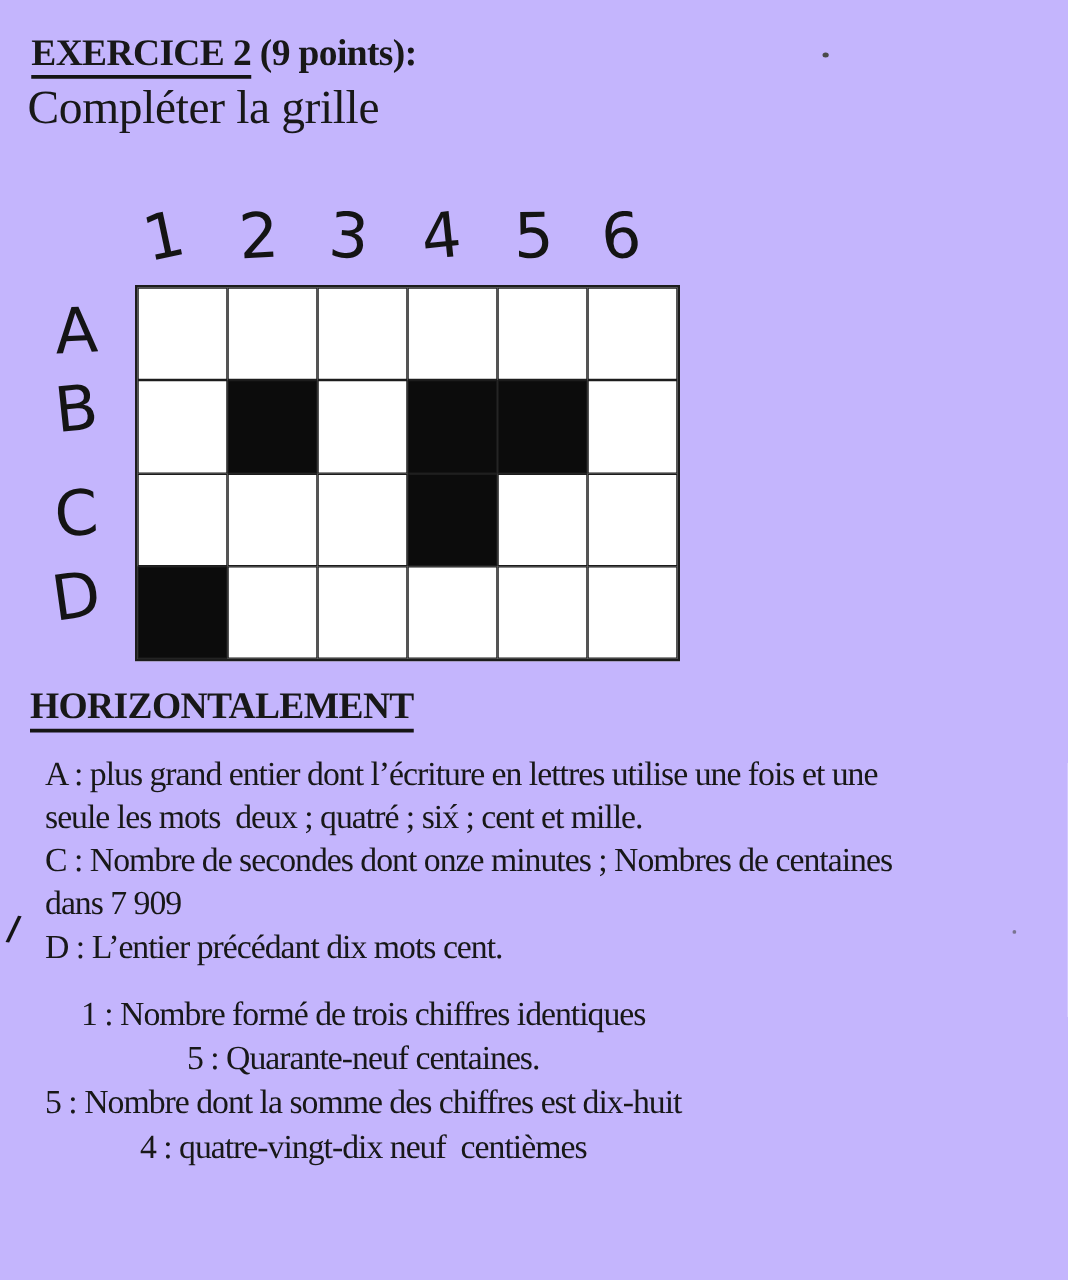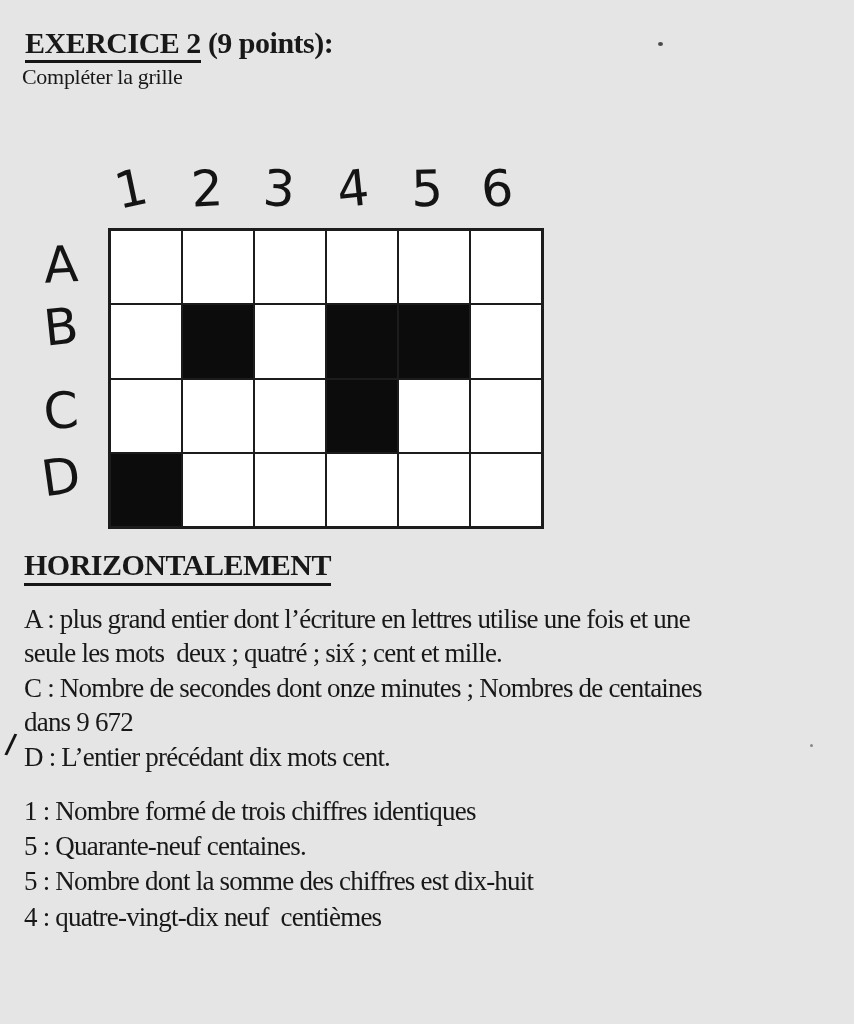--- a/index.html
+++ b/index.html
@@ -1,25 +1,25 @@
 <!DOCTYPE html>
 <html><head>
 <meta charset="utf-8">
 <style>
   html,body{margin:0;padding:0;}
   .page{
     position:relative;width:854px;height:1024px;
-    background:#e5e5e5;color:#181818;
+    background:#c4b5fd;color:#181818;
     font-family:"Liberation Serif",serif;
     overflow:hidden;
   }
   
   .title{position:absolute;left:25px;top:26px;font-size:30px;font-weight:700;letter-spacing:-0.5px;white-space:pre;}
   .title .u{border-bottom:3px solid #151515;padding-bottom:1px;}
-  .subtitle{position:absolute;left:22px;top:64px;font-size:22px;letter-spacing:-0.3px;white-space:pre;}
+  .subtitle{position:absolute;left:22px;top:64px;font-size:38px;letter-spacing:-0.3px;white-space:pre;}
 
   
   .hw{
     position:absolute;width:50px;text-align:center;
     font-family:"DejaVu Sans",sans-serif;font-size:50px;line-height:1;
     color:#141414;
   }
   .col-label{top:164px;}
   .col-label:nth-child(1){left:106px;transform:rotate(-12deg);}
   .col-label:nth-child(2){left:182px;transform:rotate(-3deg);}
@@ -43,22 +43,22 @@
   .cell.black{background:#0c0c0c;}
 
   
   .section{position:absolute;left:24px;}
   .section-h{top:548px;}
   .section-v{top:794px;}
   .heading{
     display:inline-block;font-size:30px;font-weight:700;letter-spacing:-0.5px;
     border-bottom:3px solid #151515;padding-bottom:1px;margin-bottom:16px;white-space:pre;
   }
-  .line{font-size:27px;letter-spacing:-0.8px;line-height:34.4px;white-space:pre;}
-  .section-v .line{line-height:35.2px;}
+  .line{font-size:27px;letter-spacing:-0.8px;line-height:34.4px;white-space:pre;margin-left:12px;}
+  .section-v .line{line-height:35.2px;text-align:center;}
 
   
   .d-slash{
     position:absolute;left:6px;top:728px;
     font-family:"DejaVu Sans",sans-serif;font-size:27px;font-weight:700;
     transform:rotate(8deg);color:#141414;
   }
 
   
   .speck{position:absolute;background:#4a4a4a;border-radius:50%;}
@@ -114,21 +114,21 @@
       <div class="cell"></div>
       <div class="cell"></div>
       <div class="cell"></div>
     </div>
 
   <div class="section section-h">
     <div class="heading">HORIZONTALEMENT</div>
     <div class="line">A : plus grand entier dont l’écriture en lettres utilise une fois et une</div>
     <div class="line">seule les mots  deux ; quatré ; six́ ; cent et mille.</div>
     <div class="line">C : Nombre de secondes dont onze minutes ; Nombres de centaines</div>
-    <div class="line">dans 9 672</div>
+    <div class="line">dans 7 909</div>
     <div class="line">D : L’entier précédant dix mots cent.</div>
   </div>
 
   <div class="d-slash">/</div>
 
   <div class="section section-v">
     <div class="line">1 : Nombre formé de trois chiffres identiques</div>
     <div class="line">5 : Quarante-neuf centaines.</div>
     <div class="line">5 : Nombre dont la somme des chiffres est dix-huit</div>
     <div class="line">4 : quatre-vingt-dix neuf  centièmes</div>

